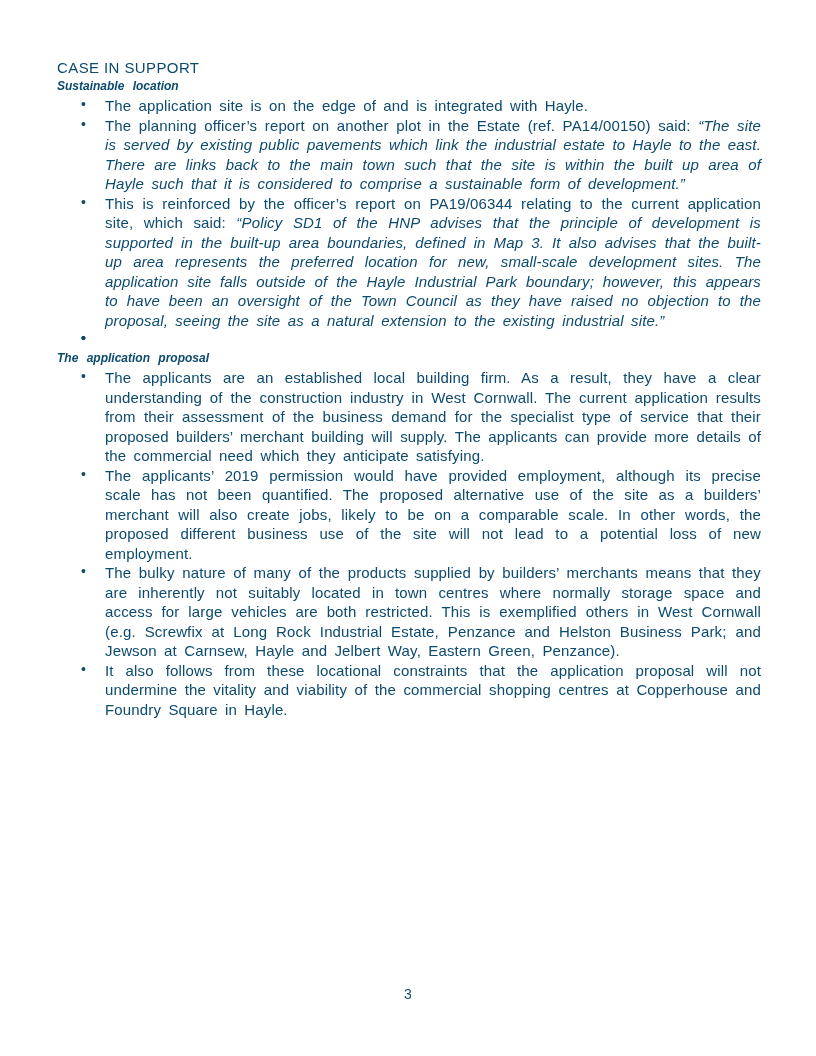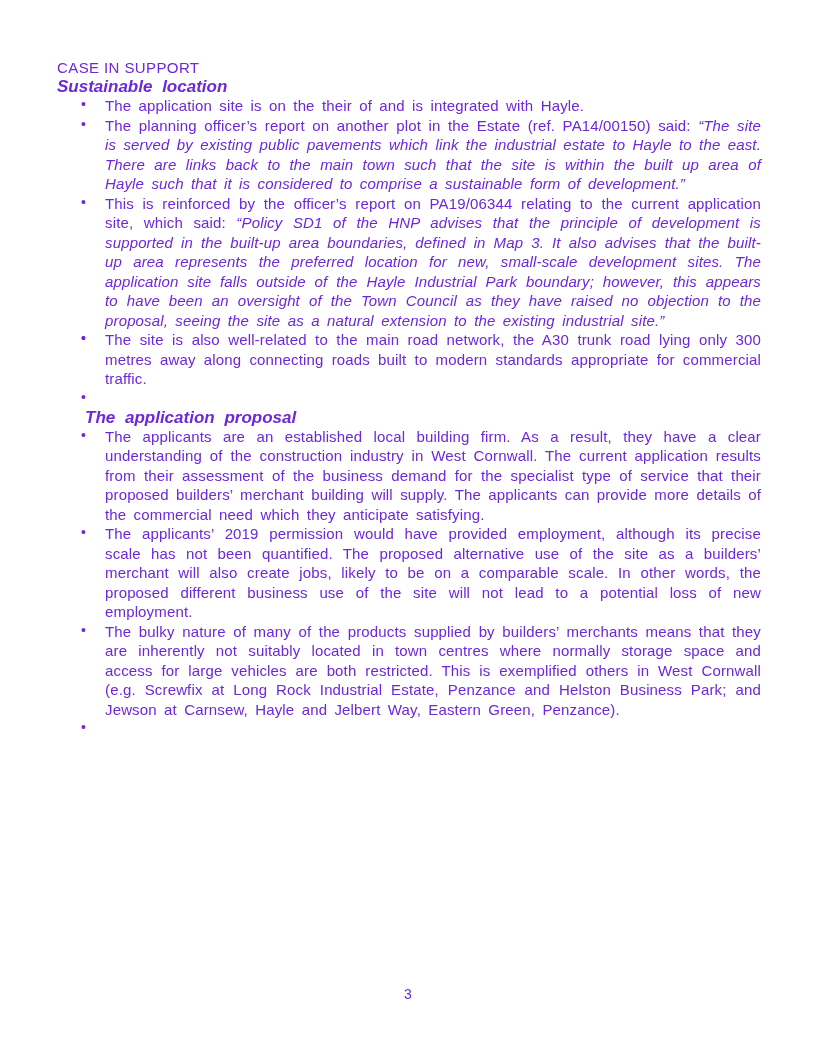--- a/index.html
+++ b/index.html
@@ -5,48 +5,47 @@
   html, body {
     margin: 0;
     padding: 0;
     background: #ffffff;
   }
   .page {
     position: relative;
     width: 816px;
     height: 1008px;
     background: #ffffff;
-    color: #6d28d9;
+    color: #0c4a6e;
     font-family: "Liberation Sans", "DejaVu Sans", sans-serif;
     overflow: hidden;
   }
   .content {
     position: absolute;
     left: 57px;
     top: 58px;
     width: 704px;
   }
   .doc-heading {
     margin: 0;
     font-size: 15px;
     line-height: 19px;
     font-weight: normal;
     letter-spacing: 0.4px;
   }
   .section-title {
     margin: 0;
-    font-size: 17px;
+    font-size: 12px;
     line-height: 19px;
     font-weight: bold;
     font-style: italic;
     word-spacing: 5px;
   }
   .section + .section .section-title {
     margin-top: 19px;
-    margin-left: 28px;
   }
   ul.bullets {
     margin: 0;
     padding: 0;
     list-style: none;
   }
   ul.bullets li {
     position: relative;
     padding-left: 48px;
     font-size: 15px;
@@ -79,33 +78,33 @@
 </head>
 <body>
 
 <div class="page">
   <div class="content">
     <h1 class="doc-heading">CASE IN SUPPORT</h1>
     <div id="sections">
         <div class="section">
           <h2 class="section-title">Sustainable location</h2>
           <ul class="bullets">
-            <li><span class="bullet-marker">•</span><span class="run-normal">The application site is on the their of and is integrated with Hayle.</span></li>
+            <li><span class="bullet-marker">•</span><span class="run-normal">The application site is on the edge of and is integrated with Hayle.</span></li>
             <li><span class="bullet-marker">•</span><span class="run-normal">The planning officer’s report on another plot in the Estate (ref. PA14/00150) said: </span><span class="run-italic">“The site is served by existing public pavements which link the industrial estate to Hayle to the east. There are links back to the main town such that the site is within the built up area of Hayle such that it is considered to comprise a sustainable form of development.”</span></li>
             <li><span class="bullet-marker">•</span><span class="run-normal">This is reinforced by the officer’s report on PA19/06344 relating to the current application site, which said: </span><span class="run-italic">“Policy SD1 of the HNP advises that the principle of development is supported in the built-up area boundaries, defined in Map 3. It also advises that the built-up area represents the preferred location for new, small-scale development sites. The application site falls outside of the Hayle Industrial Park boundary; however, this appears to have been an oversight of the Town Council as they have raised no objection to the proposal, seeing the site as a natural extension to the existing industrial site.”</span></li>
             <li><span class="bullet-marker">•</span></li>
-            <li><span class="bullet-marker">•</span><span class="run-normal">The site is also well-related to the main road network, the A30 trunk road lying only 300 metres away along connecting roads built to modern standards appropriate for commercial traffic.</span></li>
+            <li><span class="bullet-marker">•</span></li>
             <li><span class="bullet-marker">•</span></li>
           </ul>
         </div>
         <div class="section">
           <h2 class="section-title">The application proposal</h2>
           <ul class="bullets">
             <li><span class="bullet-marker">•</span><span class="run-normal">The applicants are an established local building firm. As a result, they have a clear understanding of the construction industry in West Cornwall. The current application results from their assessment of the business demand for the specialist type of service that their proposed builders’ merchant building will supply. The applicants can provide more details of the commercial need which they anticipate satisfying.</span></li>
             <li><span class="bullet-marker">•</span><span class="run-normal">The applicants’ 2019 permission would have provided employment, although its precise scale has not been quantified. The proposed alternative use of the site as a builders’ merchant will also create jobs, likely to be on a comparable scale. In other words, the proposed different business use of the site will not lead to a potential loss of new employment.</span></li>
             <li><span class="bullet-marker">•</span><span class="run-normal">The bulky nature of many of the products supplied by builders’ merchants means that they are inherently not suitably located in town centres where normally storage space and access for large vehicles are both restricted. This is exemplified others in West Cornwall (e.g. Screwfix at Long Rock Industrial Estate, Penzance and Helston Business Park; and Jewson at Carnsew, Hayle and Jelbert Way, Eastern Green, Penzance).</span></li>
-            <li><span class="bullet-marker">•</span></li>
+            <li><span class="bullet-marker">•</span><span class="run-normal">It also follows from these locational constraints that the application proposal will not undermine the vitality and viability of the commercial shopping centres at Copperhouse and Foundry Square in Hayle.</span></li>
           </ul>
         </div>
       </div>
   </div>
   <div class="page-number">3</div>
 </div>
 
 </body></html>

